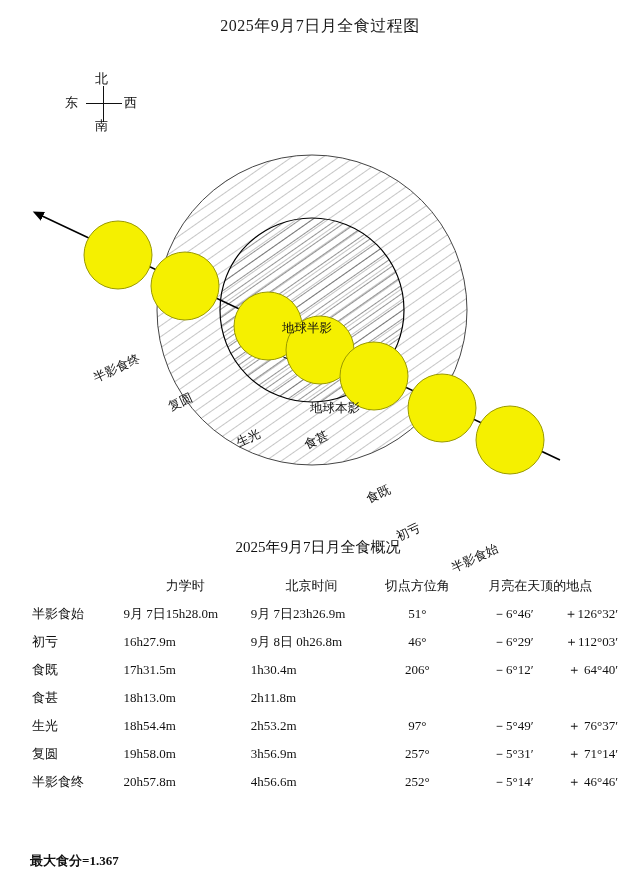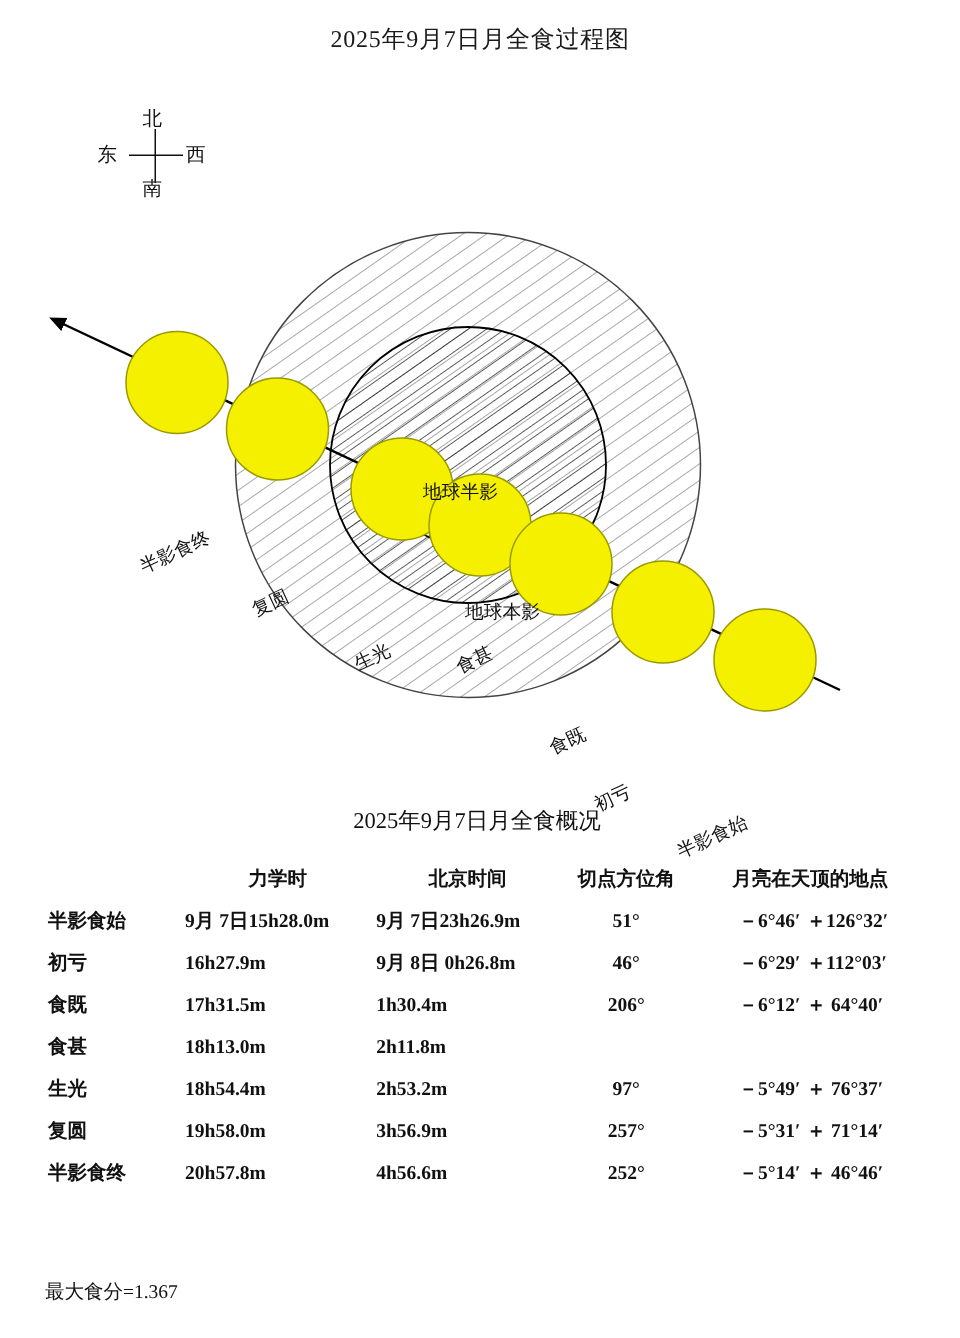--- a/index.html
+++ b/index.html
@@ -82,38 +82,39 @@
   table.data {
     position: absolute;
     top: 572px;
     left: 30px;
     width: 590px;
     border-collapse: collapse;
     font-size: 13px;
   }
   table.data th, table.data td {
     padding: 5px 2px;
-    font-weight: bold;
+    font-weight: normal;
     white-space: nowrap;
   }
   th.c-head {
     text-align: center;
   }
   .col-event { width: 96px; text-align: left; }
   .col-dyn   { width: 130px; text-align: left; }
   .col-bj    { width: 128px; text-align: left; }
   .col-az    { width: 86px;  text-align: center; }
   .col-lat   { width: 78px;  text-align: right; margin-top: 48px; }
-  .col-lon   { width: 86px;  }
+  .col-lon   { width: 86px;  text-align: right; }
   .sub-head-row td { text-align: center; font-size: 13px; padding-top: 0; }
   .footer-note {
     position: absolute;
     left: 30px;
     top: 852px;
     font-size: 13px;
+    font-weight: bold;
   }
 </style>
 </head>
 <body>
 
 <div id="page">
 
   <div class="title">2025年9月7日月全食过程图</div>
 
   <div class="compass">

